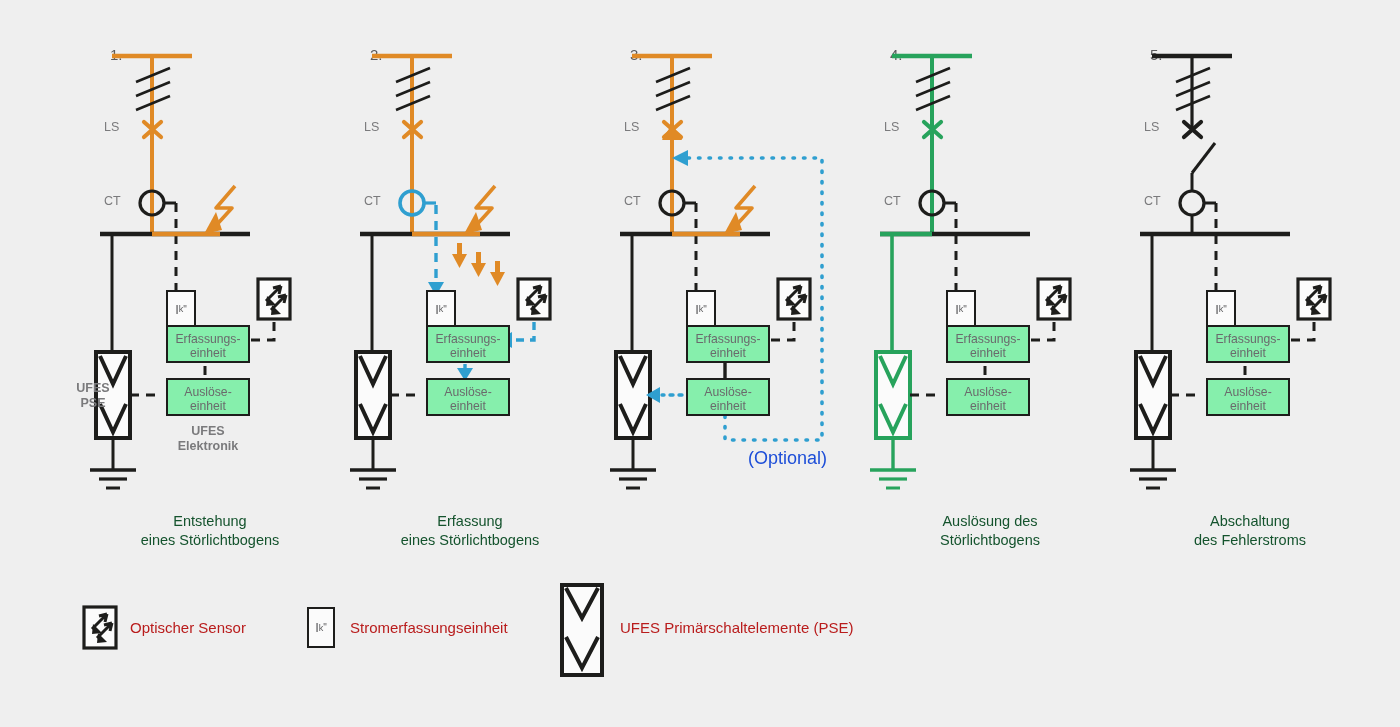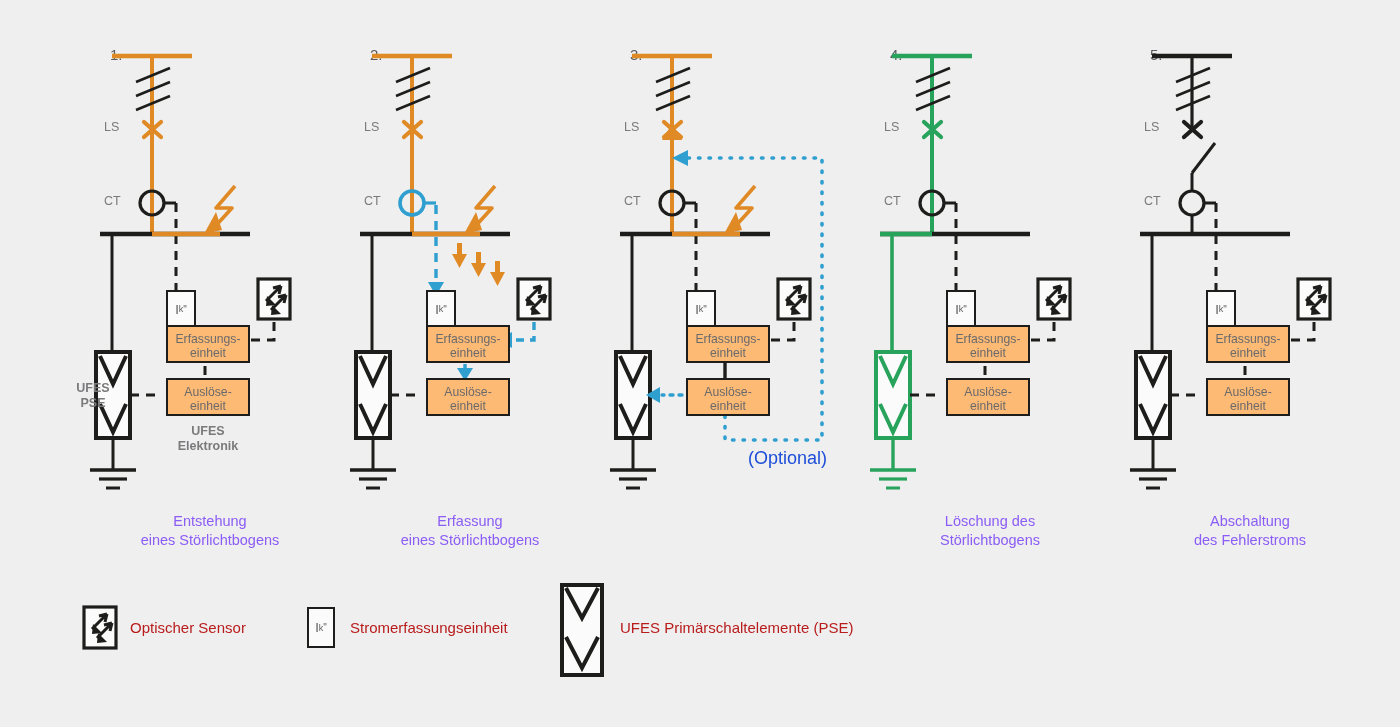--- a/index.html
+++ b/index.html
@@ -5,36 +5,36 @@
   html,body{margin:0;padding:0;}
   body{
     width:1400px;height:727px;background:#efefef;
     font-family:"Liberation Sans",sans-serif;
     color:#58585a;overflow:hidden;position:relative;
   }
   .stage{position:absolute;left:0;top:0;width:1400px;height:727px;}
   svg.layer{position:absolute;left:0;top:0;width:1400px;height:727px;overflow:visible;}
 
   .panel{position:absolute;top:0;width:260px;height:560px;}
-  .cap{position:absolute;left:0;width:260px;text-align:center;font-size:14.5px;line-height:19px;color:#8b5cf6;}
+  .cap{position:absolute;left:0;width:260px;text-align:center;font-size:14.5px;line-height:19px;color:#14532d;}
   .cap.c{top:512px;}
   .num{position:absolute;font-size:15px;color:#5b5b5d;}
   .sidelbl{position:absolute;font-size:12.5px;color:#7a7a7c;}
   .boxlbl{position:absolute;font-size:12.2px;line-height:14px;text-align:center;color:#6a6a6c;width:100%;}
   .optlbl{position:absolute;font-size:18px;color:#1d4ed8;}
   .ufeslbl{position:absolute;font-size:12.5px;line-height:15px;text-align:center;color:#7a7a7c;font-weight:bold;}
 
   .legend{position:absolute;left:0;top:585px;width:1400px;height:110px;}
   .lgitem{position:absolute;font-size:15px;color:#b91c1c;}
 
   .ikbox{position:absolute;background:#fbfbfb;border:2.5px solid #1d1d1b;box-sizing:border-box;}
   .ikt{position:absolute;left:0;top:0;width:100%;height:100%;display:flex;align-items:center;justify-content:center;font-size:13px;color:#5b5b5d;}
   .ikt sub{font-size:9px;vertical-align:-2px;}
   .ikt sup{font-size:10px;vertical-align:3px;}
-  .rbox{position:absolute;background:#fdba74;border:2.5px solid #1d1d1b;box-sizing:border-box;display:flex;align-items:center;justify-content:center;}
+  .rbox{position:absolute;background:#86efac;border:2.5px solid #1d1d1b;box-sizing:border-box;display:flex;align-items:center;justify-content:center;}
 </style>
 </head>
 <body>
 
 <div class="stage">
 
   <div class="panel" id="p0" style="left:80px">
     <span class="num" style="left:30px;top:46px">1.</span>
     <span class="sidelbl" style="left:24px;top:120px">LS</span>
     <span class="sidelbl" style="left:24px;top:194px">CT</span>
@@ -328,21 +328,21 @@
           <sub>k</sub>
           <sup>"</sup>
         </div>
     </div>
     <div class="rbox" style="left:86px;top:325px;width:84px;height:38px">
       <div class="boxlbl" style="top:5px"><span>Erfassungs-</span><br><span>einheit</span></div>
     </div>
     <div class="rbox" style="left:86px;top:378px;width:84px;height:38px">
       <div class="boxlbl" style="top:5px"><span>Auslöse-</span><br><span>einheit</span></div>
     </div>
-    <div class="cap c"><span>Löschung des</span><br><span>Störlichtbogens</span></div>
+    <div class="cap c"><span>Auslösung des</span><br><span>Störlichtbogens</span></div>
   </div>
 
   <div class="panel" id="p4" style="left:1120px">
     <span class="num" style="left:30px;top:46px">5.</span>
     <span class="sidelbl" style="left:24px;top:120px">LS</span>
     <span class="sidelbl" style="left:24px;top:194px">CT</span>
 
     <svg class="layer" viewBox="0 0 260 560" style="width:260px;height:560px">
       <line x1="32" y1="56" x2="112" y2="56" stroke="#1d1d1b" stroke-width="4.5"></line>
       <line x1="72" y1="56" x2="72" y2="130" stroke="#1d1d1b" stroke-width="3.2"></line>

